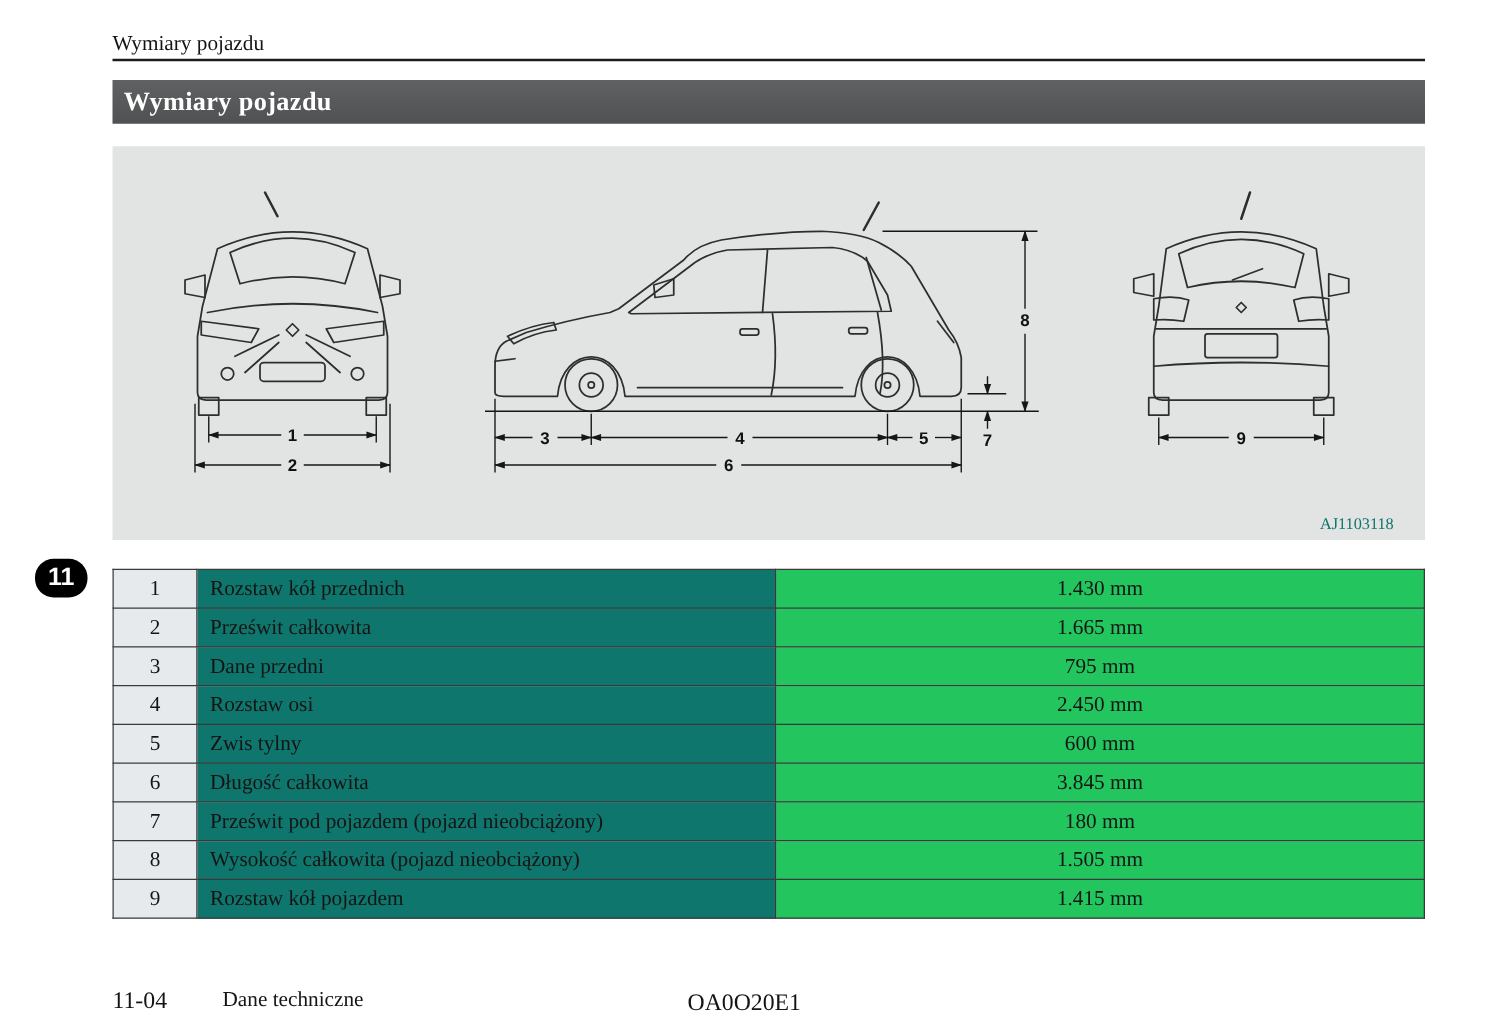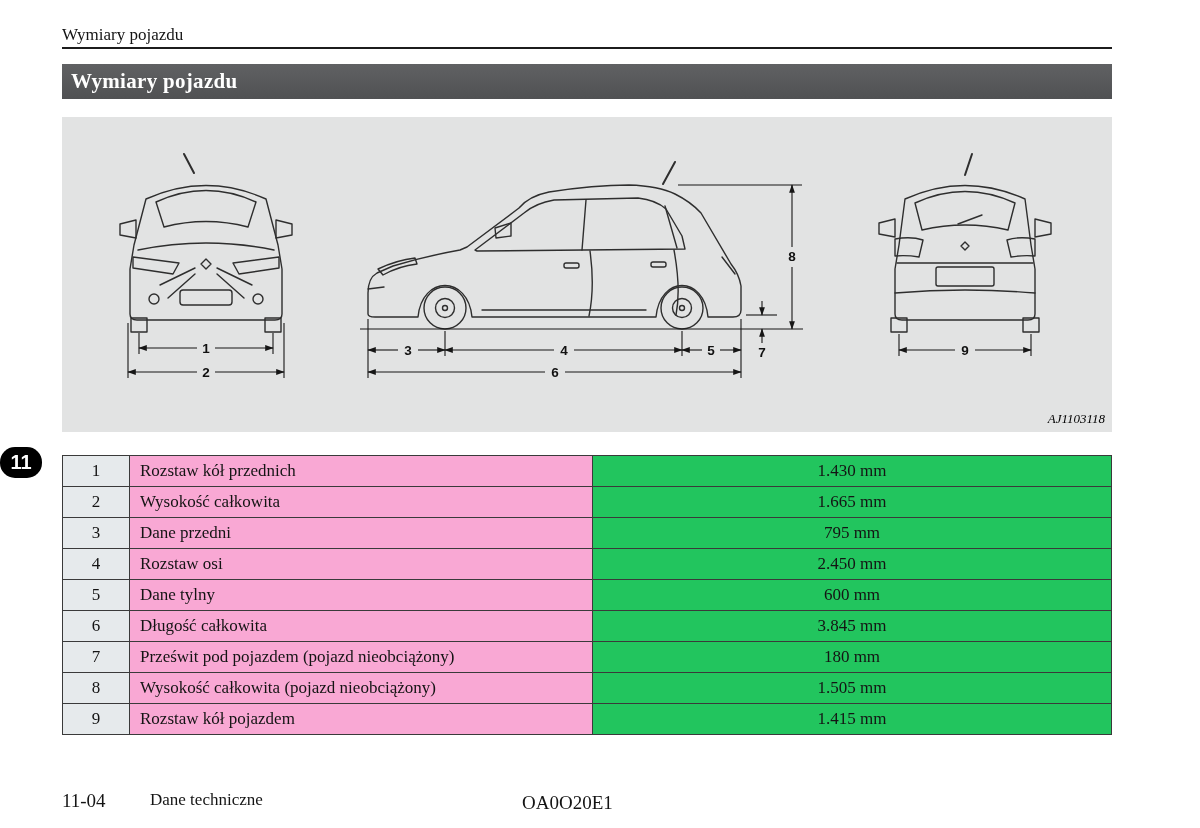--- a/index.html
+++ b/index.html
@@ -1,46 +1,46 @@
 <!DOCTYPE html>
 <html><head>
 <meta charset="utf-8">
 <style>
   html,body { margin:0; padding:0; }
   body {
     width:1200px; height:828px; position:relative; background:#ffffff;
     font-family:"Liberation Serif", serif; color:#141414; overflow:hidden;
   }
-  .page { position:absolute; inset:0; }
+  .page { position:absolute; inset:0;margin-left:28px; }
 
   .breadcrumb { position:absolute; left:62px; top:25px; font-size:17px; }
   .head-rule  { position:absolute; left:62px; top:47px; width:1050px; height:2px; background:#1c1c1c; }
 
   .title-bar {
     position:absolute; left:62px; top:64px; width:1050px; height:35px;
     background:linear-gradient(#606163,#505153); display:flex; align-items:center;
   }
   .title-bar span { color:#ffffff; font-size:21px; font-weight:bold; padding-left:9px; letter-spacing:.3px; }
 
   .figure-box { position:absolute; left:62px; top:117px; width:1050px; height:315px; background:#e2e3e3; }
-  .figure-code { position:absolute; right:7px; bottom:5px; font-size:13px; color:#000000;font-style:italic; }
+  .figure-code { position:absolute; right:25px; bottom:5px; font-size:13px; color:#0f766e; }
 
   .chapter-tab {
     position:absolute; left:0; top:447px; width:42px; height:31px; background:#000;
     color:#fff; display:flex; align-items:center; justify-content:center;
     font-family:"Liberation Sans", sans-serif; font-weight:bold; font-size:20px;border-radius:15px;
   }
 
   .dim-table {
     position:absolute; left:62px; top:455px; width:1050px;
     border-collapse:collapse; table-layout:fixed; font-size:17px;
   }
   .dim-table td { border:1px solid #3a3a3a; height:30px; padding:0; vertical-align:middle; }
   td.c-num  { width:66px;  text-align:center; background:#e6eaec; }
-  td.c-desc { width:452px; padding-left:10px; background:#f9a8d4; }
+  td.c-desc { width:452px; padding-left:10px; background:#0f766e; }
   td.c-val  { text-align:center; background:#22c55e; }
 
   .footer-page    { position:absolute; left:62px;  top:790px; font-size:19px; }
   .footer-section { position:absolute; left:150px; top:790px; font-size:17px; }
   .footer-code    { position:absolute; left:522px; top:792px; font-size:19px; }
 
   
   .car      { fill:none; stroke:#2e2e2e; stroke-width:1.4; stroke-linejoin:round; stroke-linecap:round; }
   .dim      { fill:none; stroke:#161616; stroke-width:1.1; }
   .dimlabel { font-family:"Liberation Sans", sans-serif; font-size:13.5px; font-weight:bold; fill:#111; text-anchor:middle; }
@@ -176,36 +176,36 @@
 
   <table class="dim-table">
     <tbody>
       <tr>
         <td class="c-num">1</td>
         <td class="c-desc">Rozstaw kół przednich</td>
         <td class="c-val">1.430 mm</td>
       </tr>
       <tr>
         <td class="c-num">2</td>
-        <td class="c-desc">Wysokość całkowita</td>
+        <td class="c-desc">Prześwit całkowita</td>
         <td class="c-val">1.665 mm</td>
       </tr>
       <tr>
         <td class="c-num">3</td>
         <td class="c-desc">Dane przedni</td>
         <td class="c-val">795 mm</td>
       </tr>
       <tr>
         <td class="c-num">4</td>
         <td class="c-desc">Rozstaw osi</td>
         <td class="c-val">2.450 mm</td>
       </tr>
       <tr>
         <td class="c-num">5</td>
-        <td class="c-desc">Dane tylny</td>
+        <td class="c-desc">Zwis tylny</td>
         <td class="c-val">600 mm</td>
       </tr>
       <tr>
         <td class="c-num">6</td>
         <td class="c-desc">Długość całkowita</td>
         <td class="c-val">3.845 mm</td>
       </tr>
       <tr>
         <td class="c-num">7</td>
         <td class="c-desc">Prześwit pod pojazdem (pojazd nieobciążony)</td>

